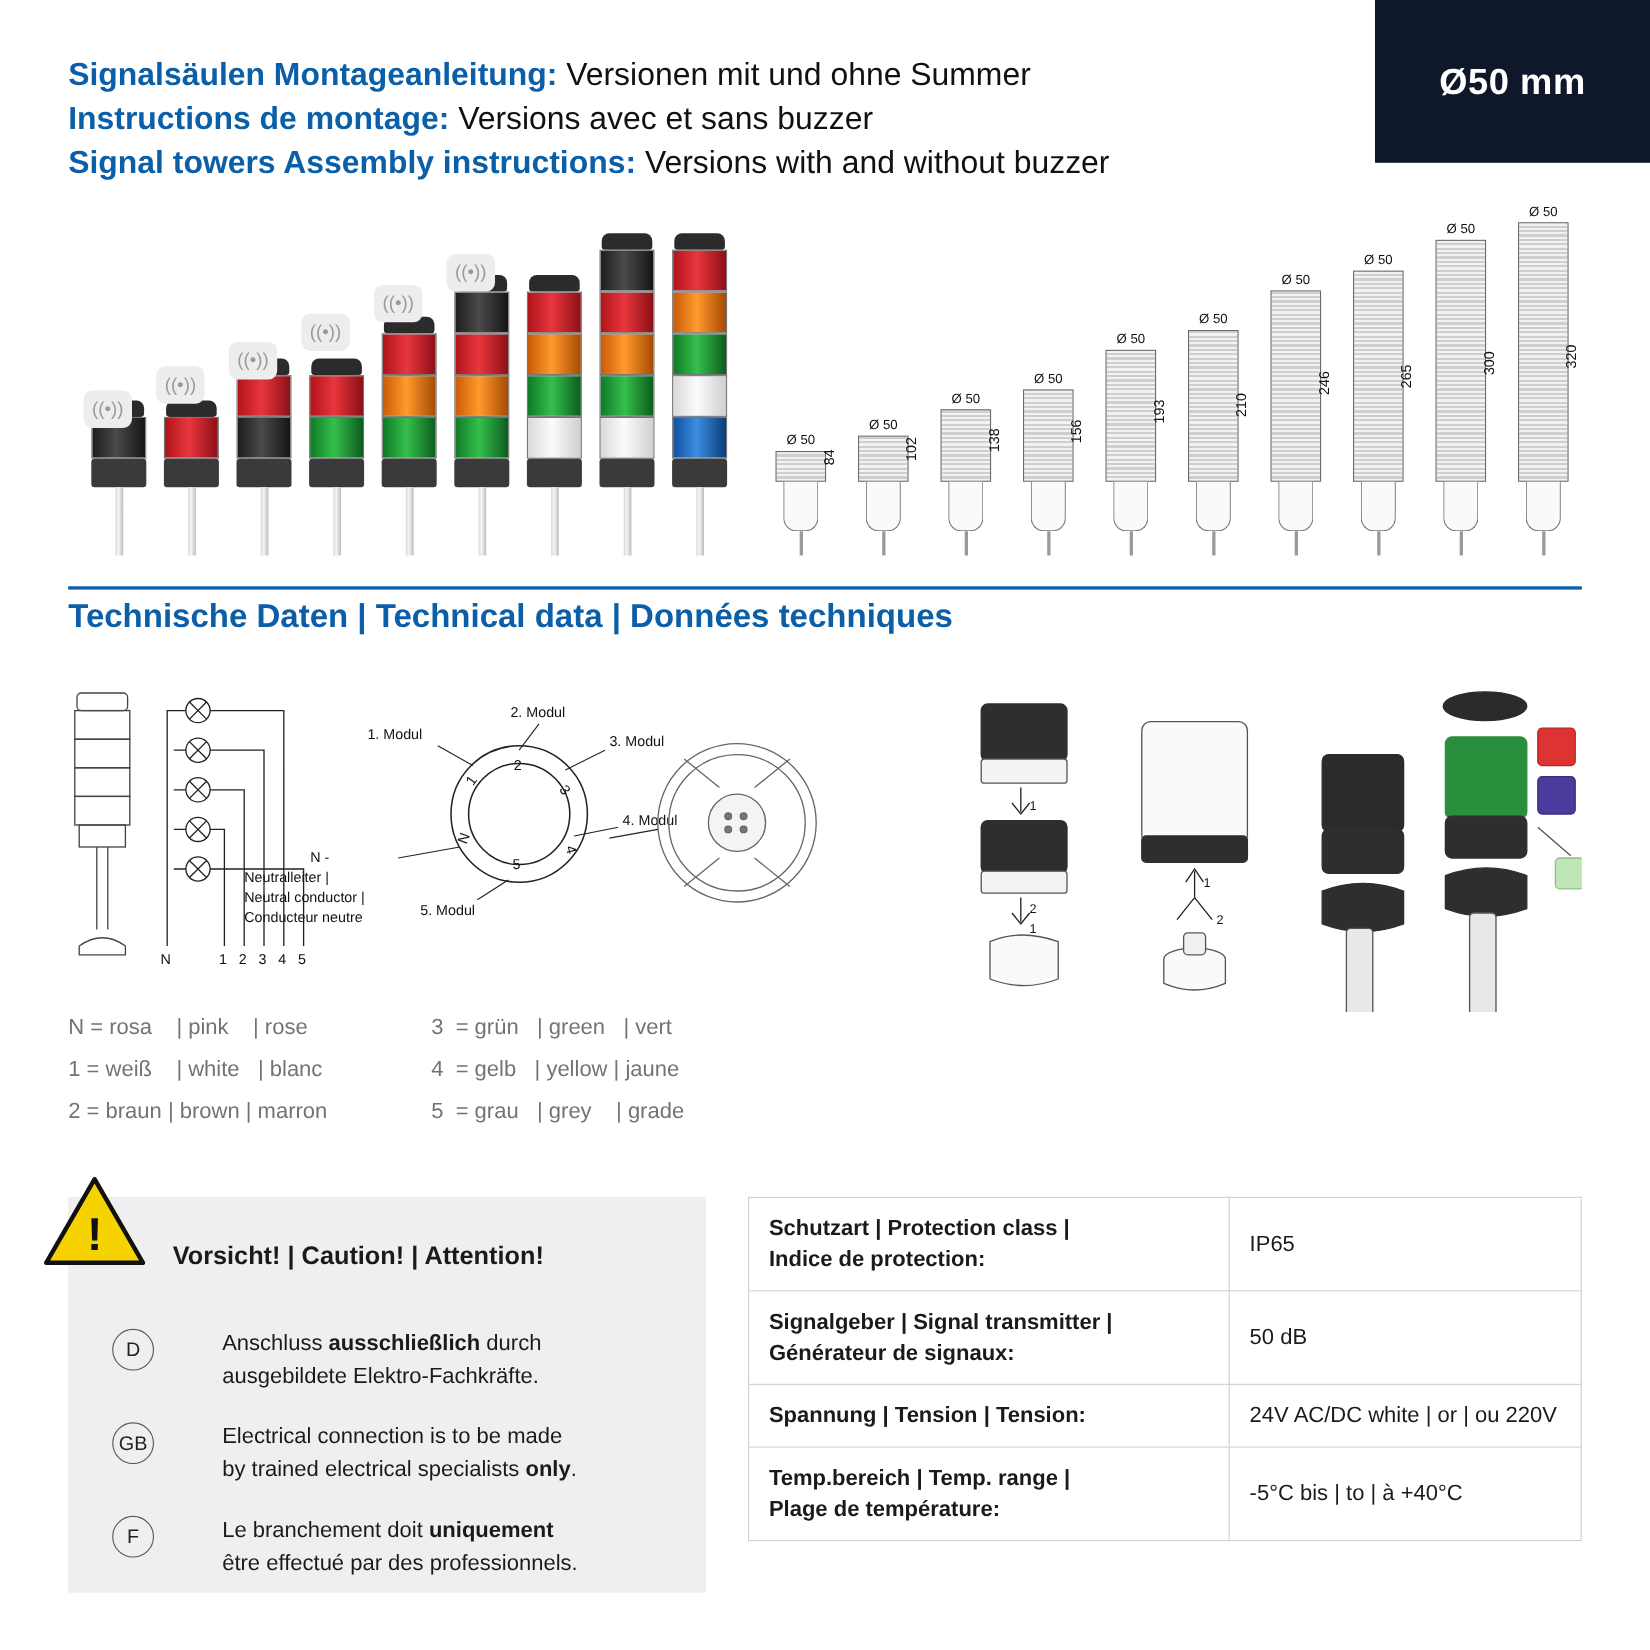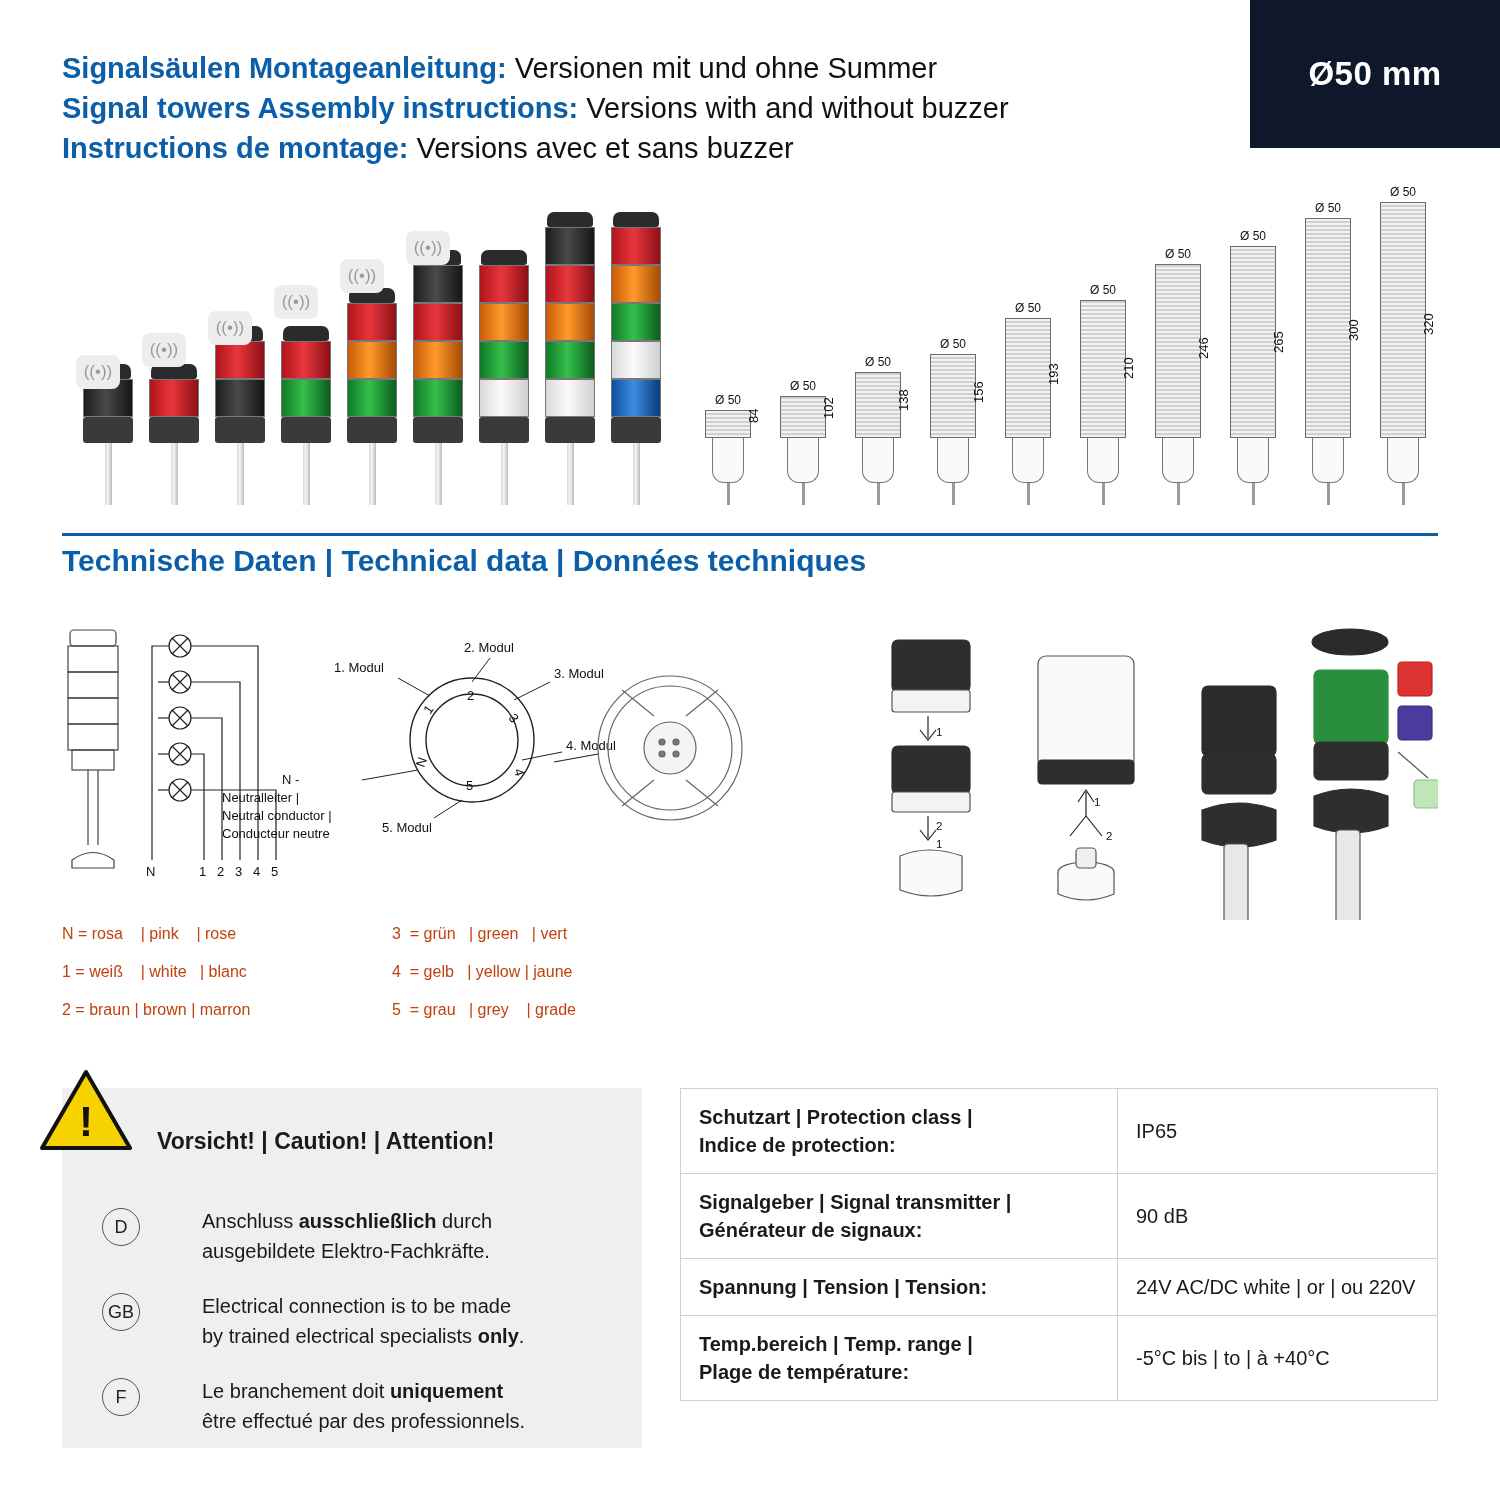--- a/index.html
+++ b/index.html
@@ -53,21 +53,21 @@
   .dimcol .dtop{font-size:12px;color:#111;margin-bottom:3px;white-space:nowrap;}
   .dimcol .body{width:44px;border:1px solid #6b6b6b;background:
       repeating-linear-gradient(0deg,#f2f2f2 0 2px,#cfcfcf 2px 4px);}
   .dimcol .foot{width:30px;height:44px;border:1px solid #777;border-top:none;border-radius:0 0 12px 12px;background:#fafafa;}
   .dimcol .wire{width:3px;height:22px;background:#9a9a9a;}
   .dimval{position:absolute;font-size:13px;color:#111;transform:rotate(-90deg);transform-origin:left top;white-space:nowrap;}
 
   
   .tech{position:absolute;left:62px;top:620px;width:1376px;height:420px;}
 
-  .legend{position:absolute;left:62px;top:915px;font-size:16px;line-height:38px;color:#c2410c;}
+  .legend{position:absolute;left:62px;top:915px;font-size:20px;line-height:38px;color:#737373;}
   .legend .col2{position:absolute;left:330px;top:0;}
   .legend .row{white-space:pre;}
 
   
   .caution{position:absolute;left:62px;top:1088px;width:580px;height:360px;background:#efefef;}
   .warnsign{position:absolute;left:40px;top:1068px;width:92px;height:84px;}
   .caution h3{margin:0;position:absolute;left:95px;top:40px;font-size:23px;font-weight:bold;white-space:nowrap;}
   .crow{position:absolute;left:40px;font-size:20px;line-height:30px;}
   .ccirc{position:absolute;width:36px;height:36px;border:1.5px solid #555;border-radius:50%;
          display:flex;align-items:center;justify-content:center;font-size:18px;color:#222;}
@@ -87,24 +87,24 @@
 </head>
 <body>
 
 <div class="page">
 
   <div class="header">
     <div class="line">
       <b>Signalsäulen Montageanleitung:</b><span> Versionen mit und ohne Summer</span>
     </div>
     <div class="line">
+      <b>Instructions de montage:</b><span> Versions avec et sans buzzer</span>
+    </div>
+    <div class="line">
       <b>Signal towers Assembly instructions:</b><span> Versions with and without buzzer</span>
-    </div>
-    <div class="line">
-      <b>Instructions de montage:</b><span> Versions avec et sans buzzer</span>
     </div>
   </div>
 
   <div class="diambadge" style="left:1250px;top:0;width:250px;height:148px;">Ø50 mm</div>
 
   <div class="towers">
 
     <div class="tower" style="left:20px;">
       <div class="cap"></div>
       <div class="seg black"></div>
@@ -467,21 +467,21 @@
           <span>Schutzart | Protection class |</span><br>
           <span>Indice de protection:</span>
         </td>
         <td class="v">IP65</td>
       </tr>
       <tr>
         <td class="k">
           <span>Signalgeber | Signal transmitter |</span><br>
           <span>Générateur de signaux:</span>
         </td>
-        <td class="v">90 dB</td>
+        <td class="v">50 dB</td>
       </tr>
       <tr>
         <td class="k">Spannung | Tension | Tension:</td>
         <td class="v">24V AC/DC white | or | ou 220V</td>
       </tr>
       <tr>
         <td class="k">
           <span>Temp.bereich | Temp. range |</span><br>
           <span>Plage de température:</span>
         </td>

